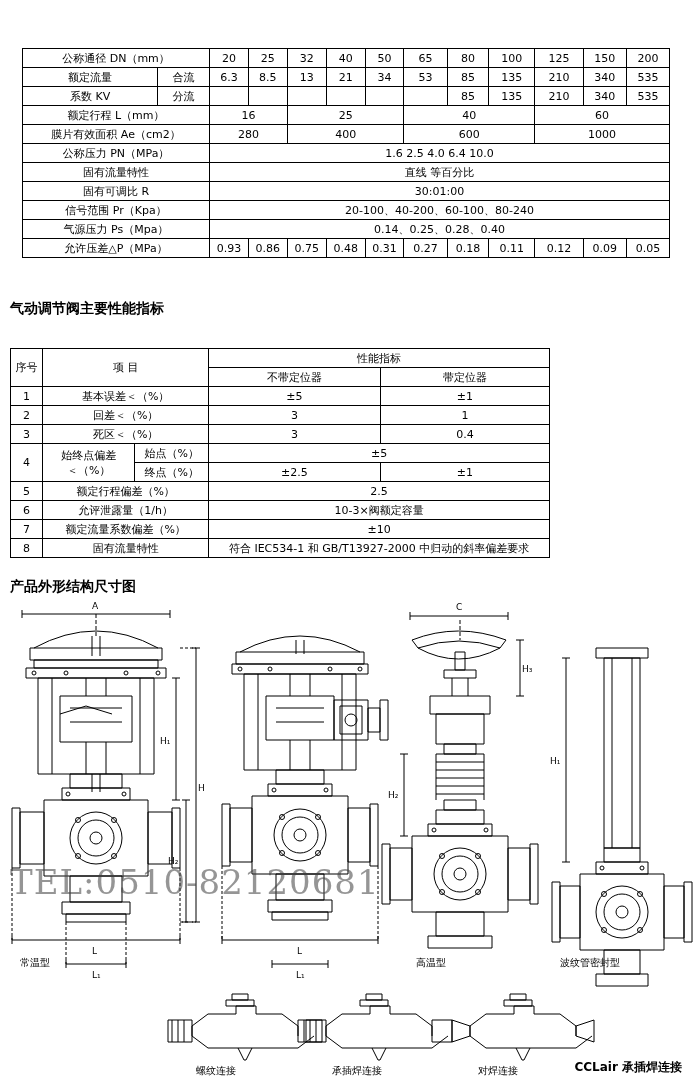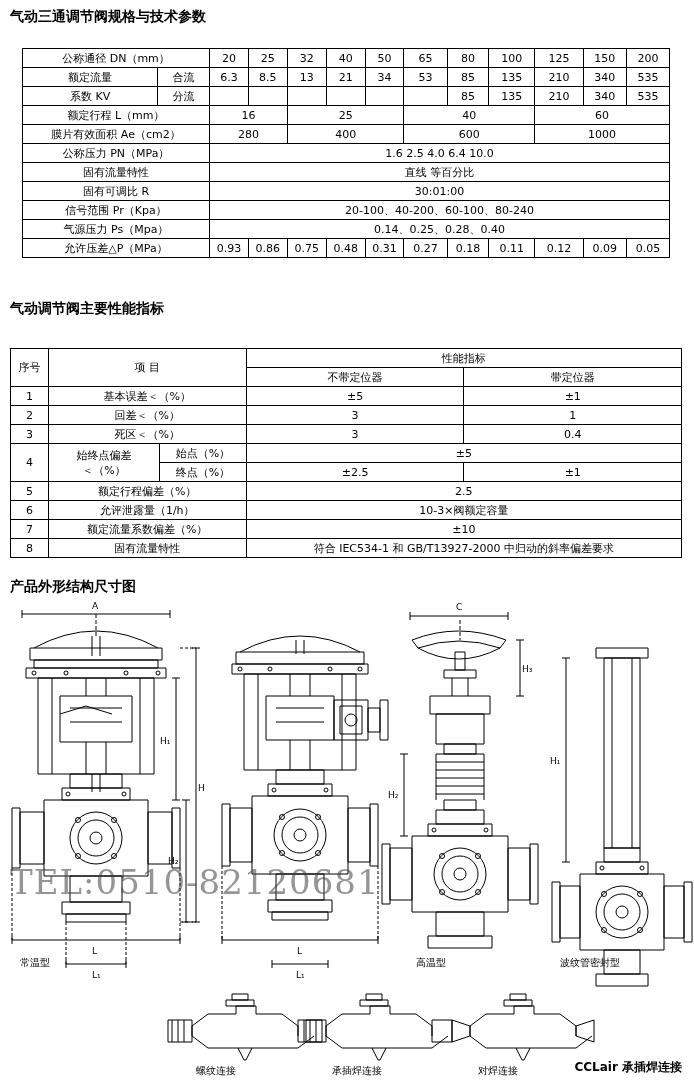--- a/index.html
+++ b/index.html
@@ -15,40 +15,39 @@
   }
   #title1{position:absolute;left:10px;top:8px;}
   #title2{position:absolute;left:10px;top:300px;}
   #title3{position:absolute;left:10px;top:578px;}
 
   table{border-collapse:collapse;font-size:11px;}
   table td{border:1px solid #000;text-align:center;padding:1px 2px;line-height:15px;}
   .t1{position:absolute;left:22px;top:48px;width:648px;}
   .t1 td{height:16px;}
   .lbl{text-align:center;white-space:nowrap;border-radius:7px;}
-  .t2{position:absolute;left:10px;top:348px;width:672px;}
+  .t2{position:absolute;left:10px;top:348px;width:540px;}
   .t2 td{height:16px;}
 
   .figs{position:absolute;left:0;top:596px;width:694px;height:486px;}
   .figcap{font-size:10px;}
   .phone{
     position:absolute;font-family:"DejaVu Serif","Liberation Serif",serif;
     font-size:34px;color:#404040;opacity:.55;white-space:nowrap;letter-spacing:1px;
   }
   #tel{left:10px;top:862px;}
   #fax{left:10px;top:926px;}
   .brand{position:absolute;right:12px;bottom:6px;font-size:12px;font-weight:bold;}
   svg{display:block;}
 </style>
 </head>
 <body>
 
 <div class="page">
 
-  <h2 class="sec" id="title1">气动三通调节阀规格与技术参数</h2>
 
   <table class="t1">
     <tbody>
       <tr>
         <td class="lbl" colspan="2" style="width:200px">公称通径  DN（mm）</td>
         <td style="width:38px">20</td>
         <td style="width:38px">25</td>
         <td style="width:38px">32</td>
         <td style="width:38px">40</td>
         <td style="width:38px">50</td>

